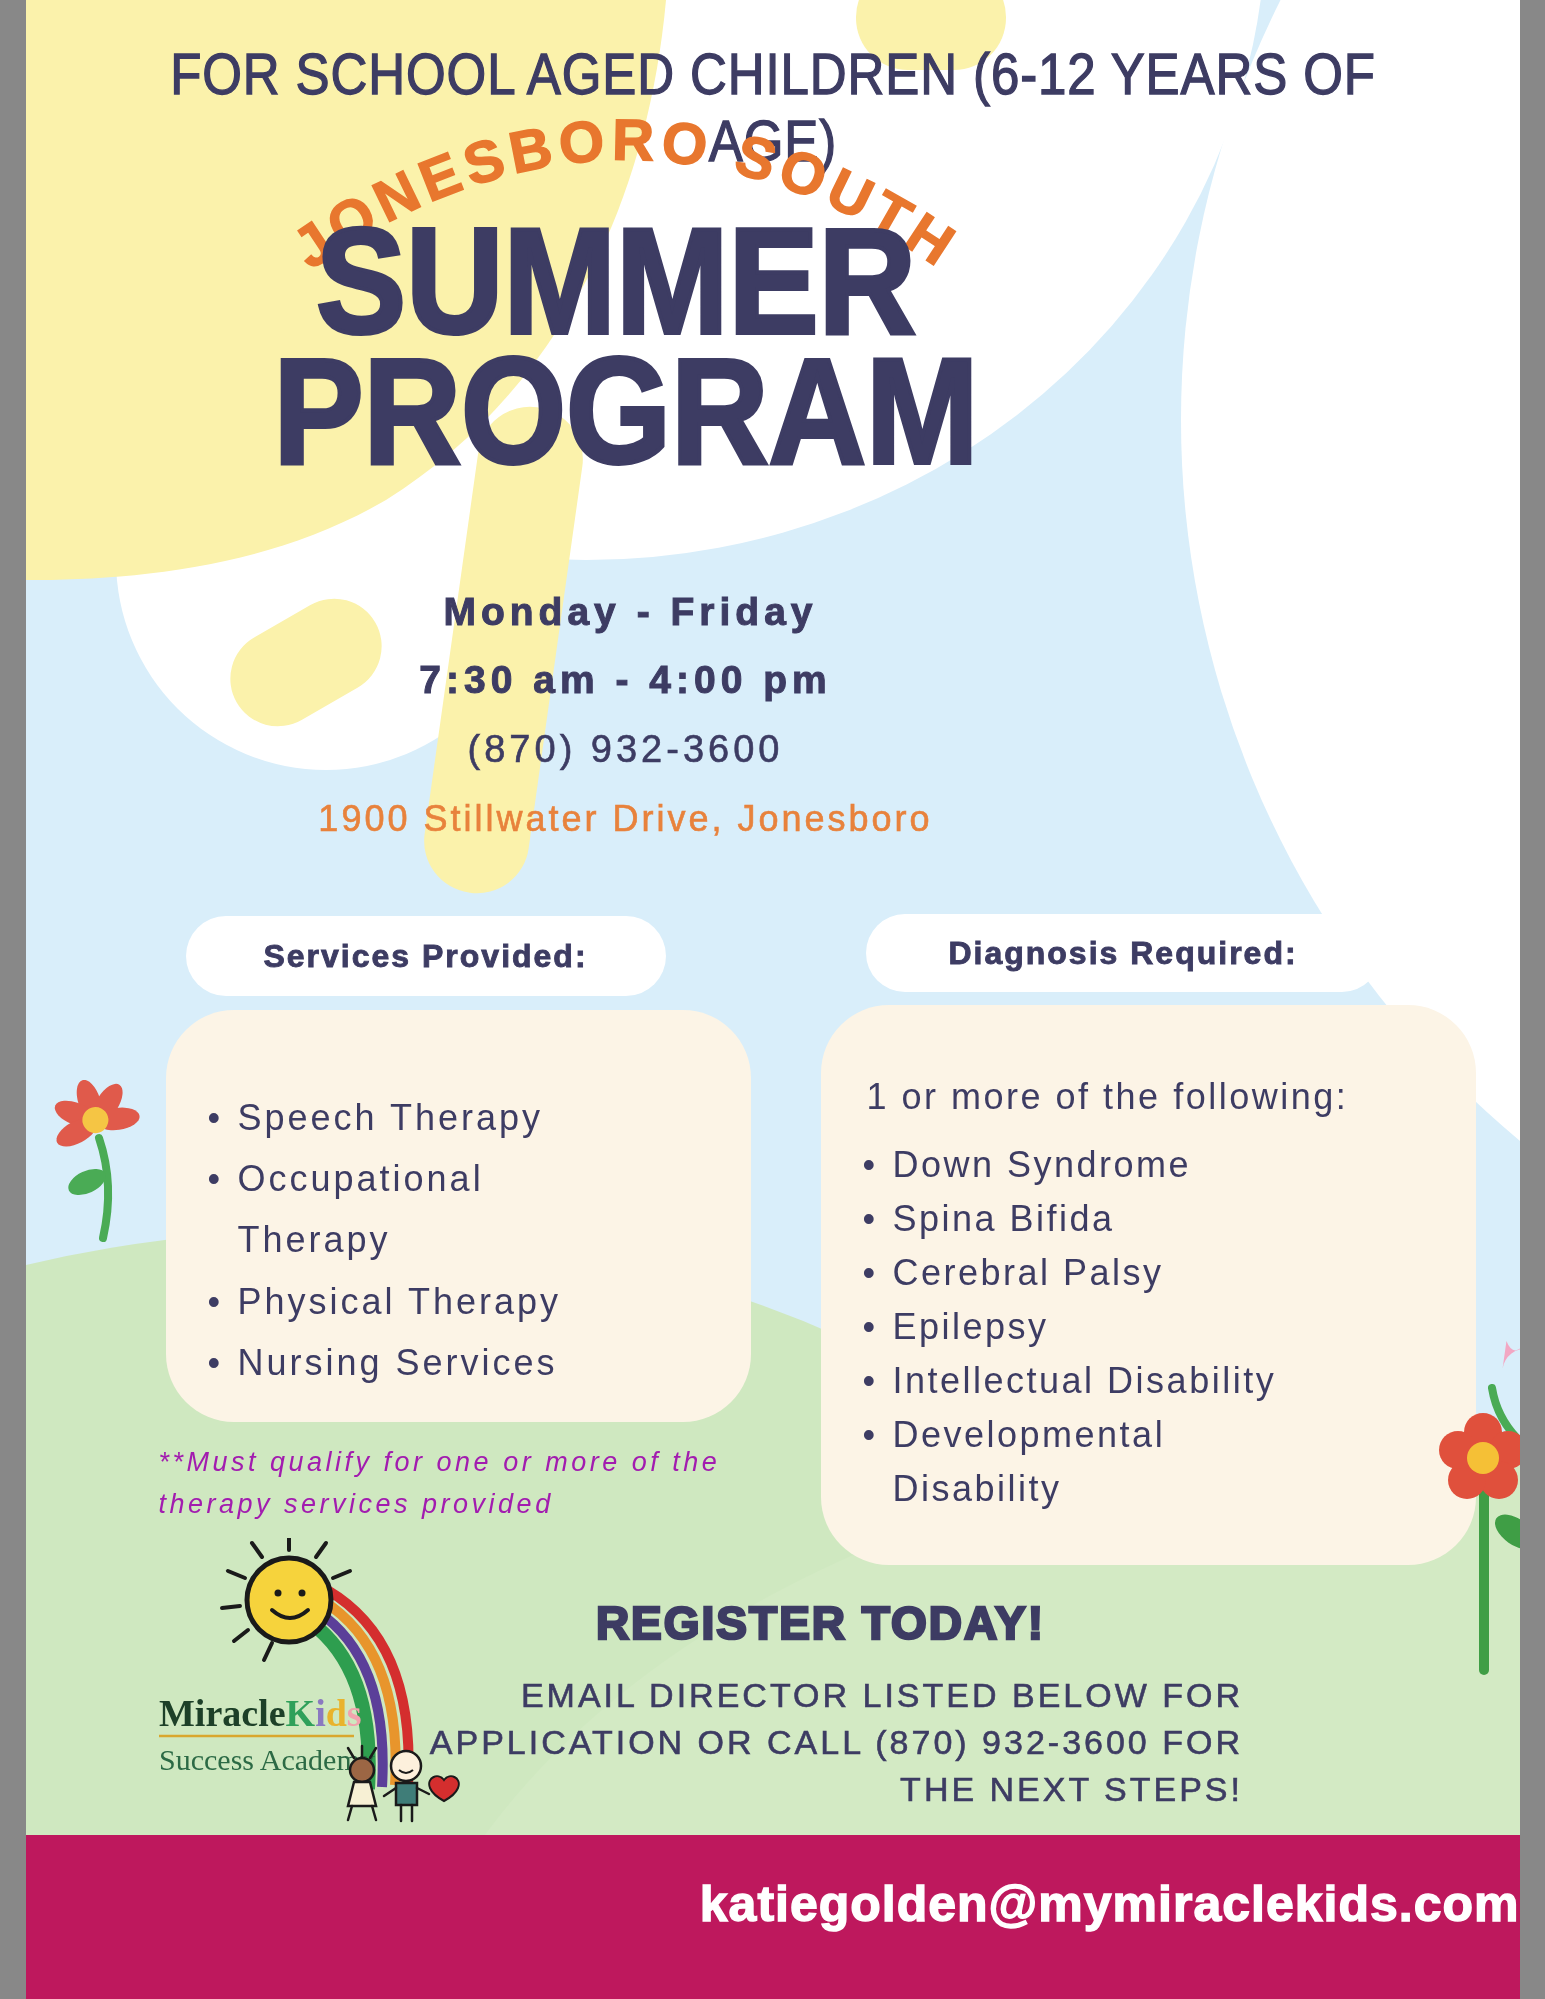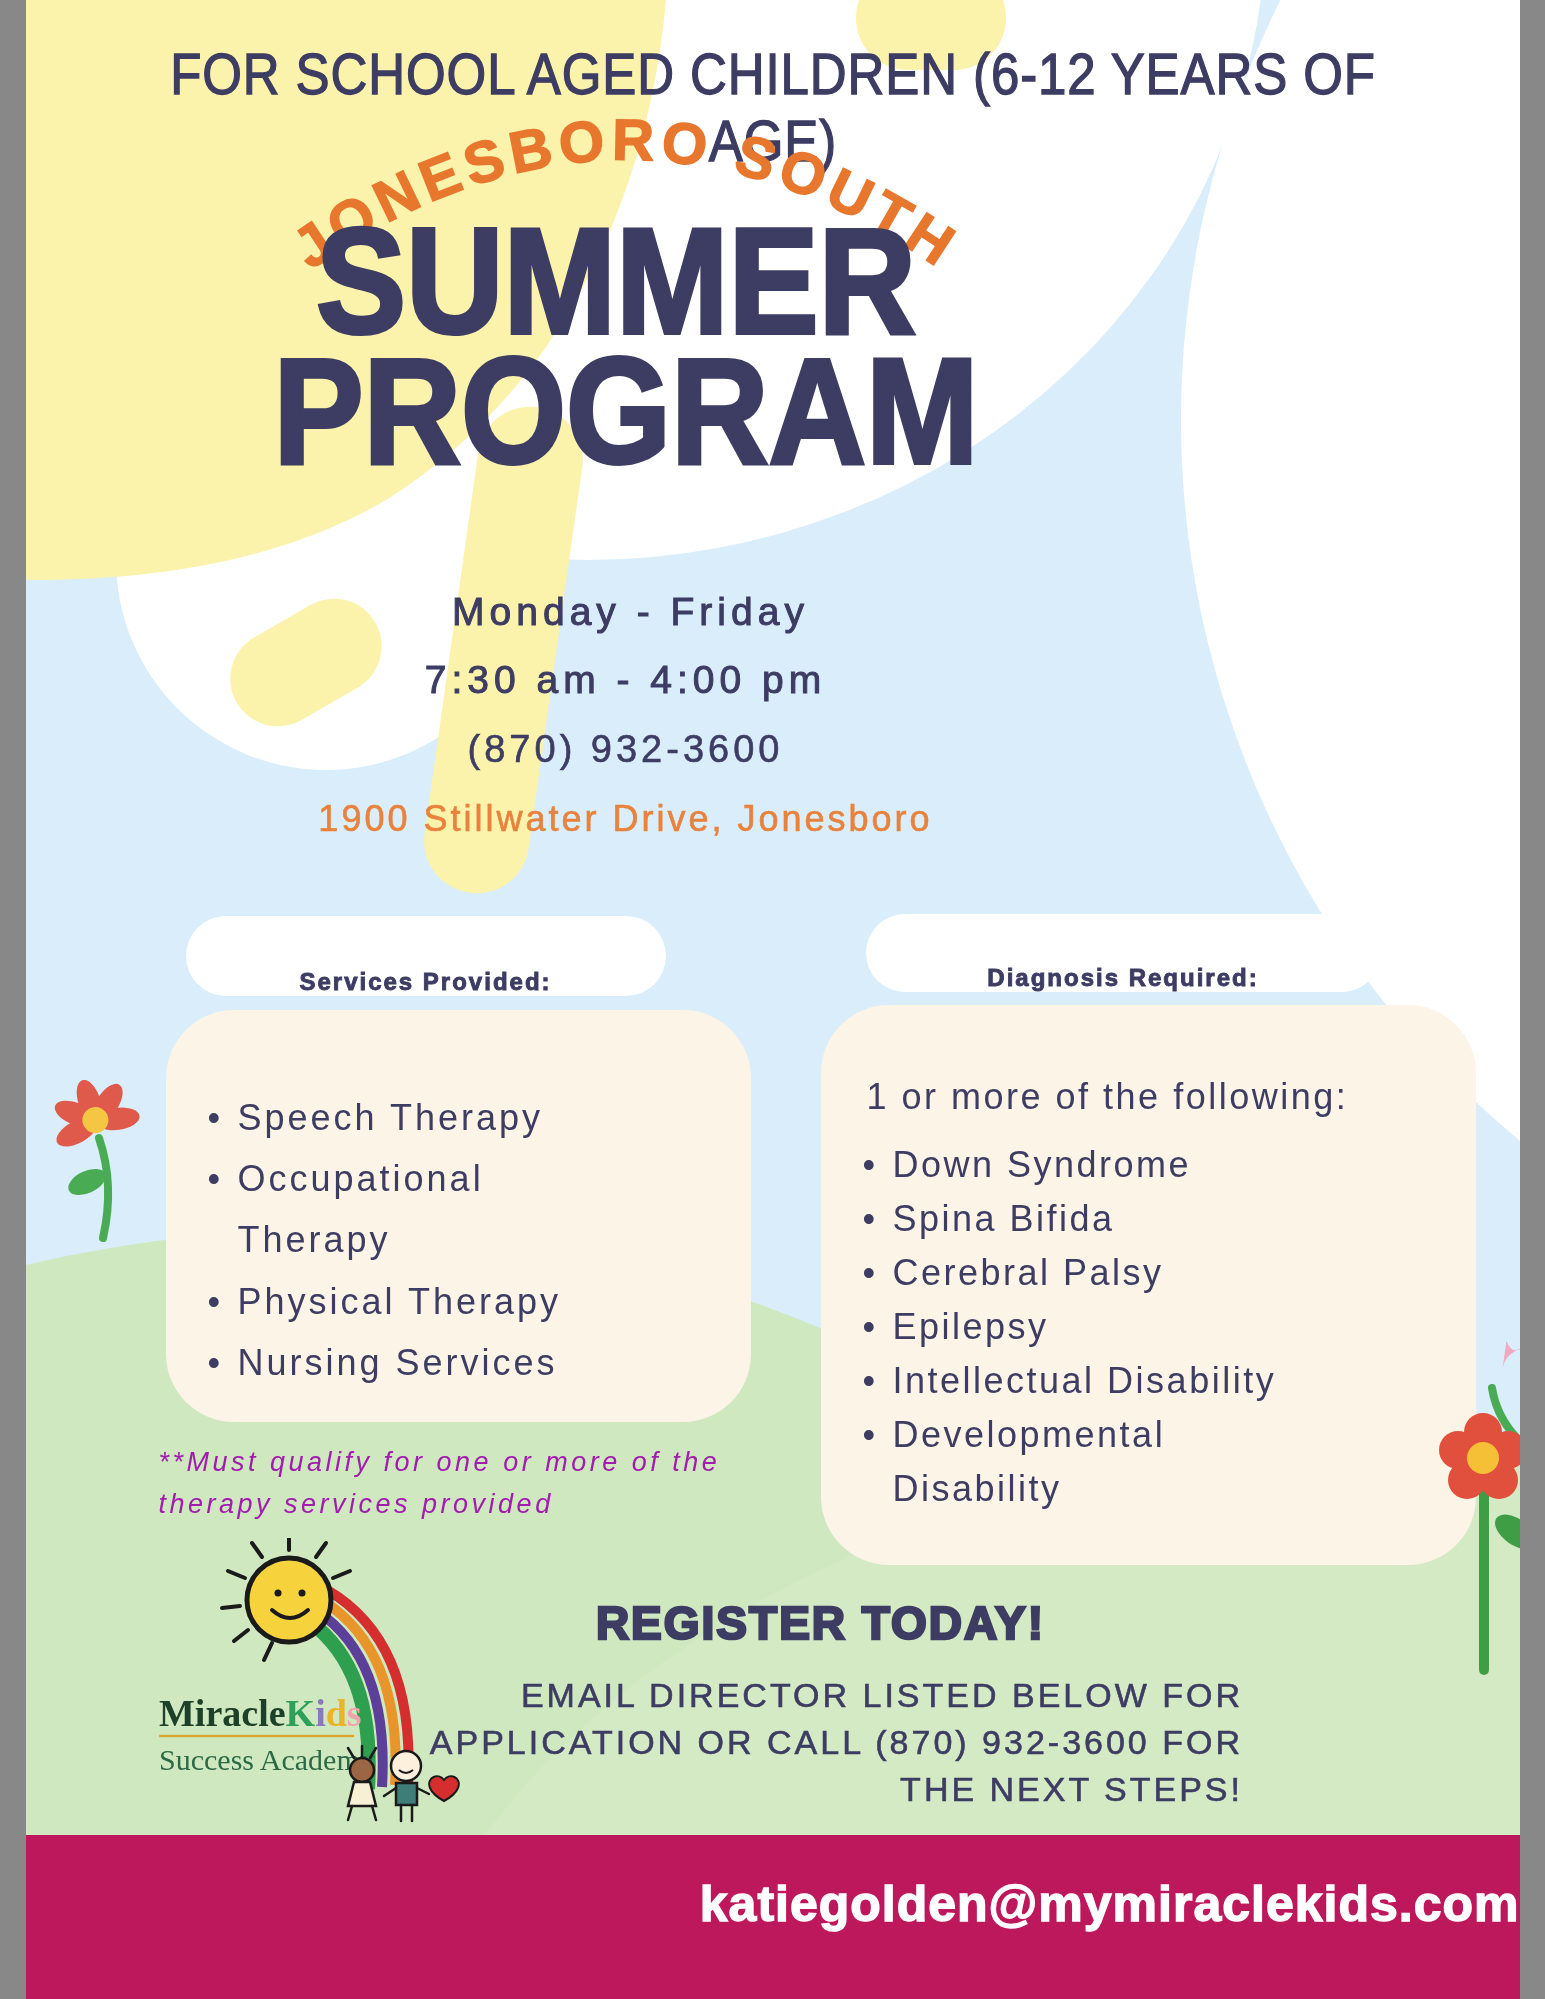--- a/index.html
+++ b/index.html
@@ -29,29 +29,29 @@
     transform:scaleX(.88); -webkit-text-stroke:1.3px #3d3c63;
   }
   .arc-wrap { position:absolute; left:0; top:0; }
   .title-line {
     position:absolute; font-weight:bold; color:#3d3c63;
     font-size:150px; line-height:1; letter-spacing:0px;
     -webkit-text-stroke:4px #3d3c63;
   }
   .title-1 { top:206px; left:590px; transform:translateX(-50%) scaleX(.9); }
   .title-2 { top:336px; left:600px; transform:translateX(-50%) scaleX(.9); }
-  .sched-bold { font-weight:normal; font-size:39px; letter-spacing:5px; color:#3d3c63; -webkit-text-stroke:1px #3d3c63; }
+  .sched-bold { font-weight:bold; font-size:39px; letter-spacing:5px; color:#3d3c63; -webkit-text-stroke:1px #3d3c63; }
   .sched-days  { top:590px; left:605px; }
   .sched-hours { top:658px; left:600px; }
   .sched-phone { top:728px; left:600px; font-size:38px; letter-spacing:4px; color:#3d3c63; -webkit-text-stroke:.6px #3d3c63; }
   .sched-address { top:798px; left:600px; font-size:36px; letter-spacing:3px; color:#e8823c; -webkit-text-stroke:.6px #e8823c; }
   
   .pill {
-    position:absolute; background:#ffffff; display:flex; align-items:flex-end; justify-content:center;
-    font-weight:bold; font-size:24px; letter-spacing:2px; color:#3d3c63;
+    position:absolute; background:#ffffff; display:flex; align-items:center; justify-content:center;
+    font-weight:bold; font-size:32px; letter-spacing:2px; color:#3d3c63;
     -webkit-text-stroke:.9px #3d3c63;
   }
   .pill-services  { left:160px; top:916px; width:480px; height:80px; border-radius:40px; }
   .pill-diagnosis { left:840px; top:914px; width:515px; height:78px; border-radius:39px; }
   .card { position:absolute; background:#fcf4e6; }
   .card-services  { left:140px; top:1010px; width:585px; height:412px; border-radius:68px; }
   .card-diagnosis { left:795px; top:1005px; width:655px; height:560px; border-radius:68px; }
   .bullet-list { list-style:none; color:#3d3c63; }
   .bullet-list li { position:relative; }
   .bullet-list li::before { content:"\2022"; position:absolute; left:0; }

